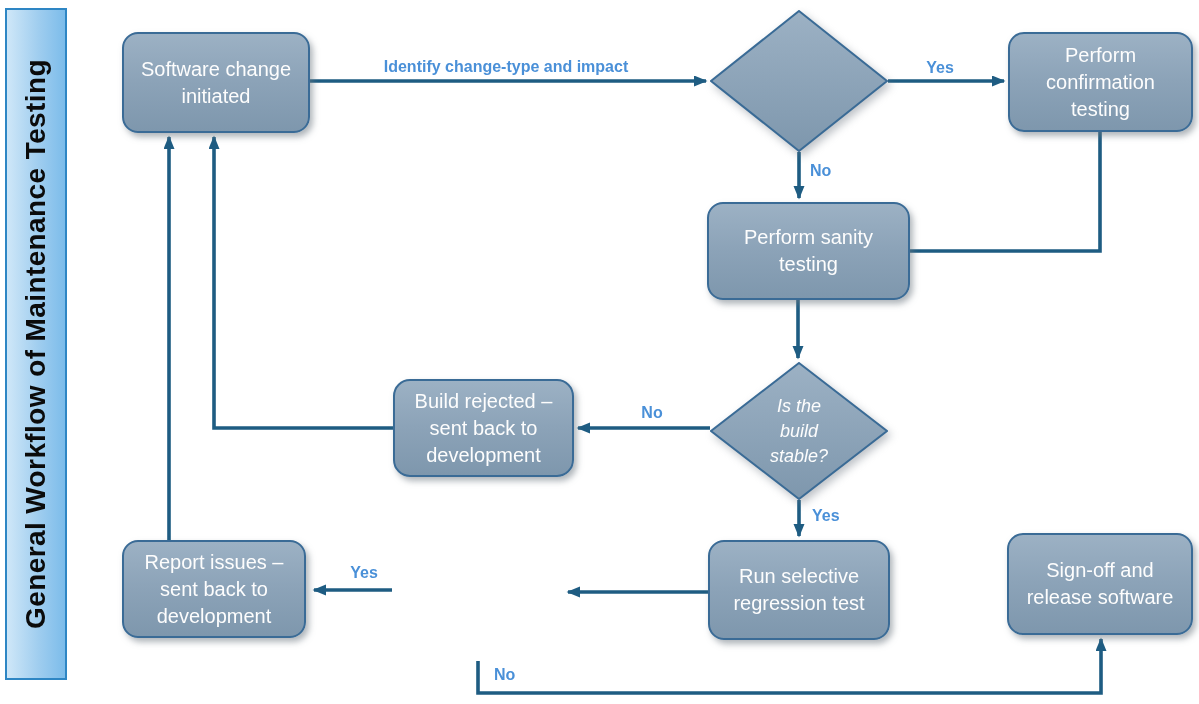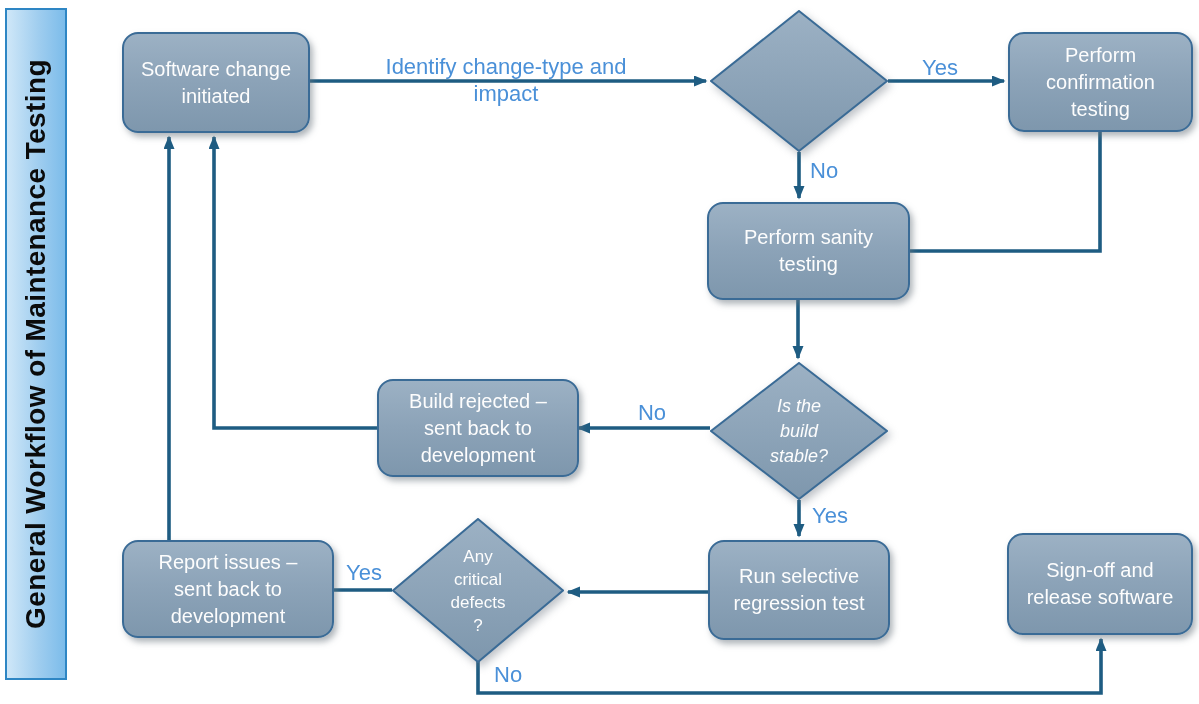--- a/index.html
+++ b/index.html
@@ -75,22 +75,22 @@
     color: var(--node-text);
     font-size: 18px;
     line-height: 25px;
     text-align: center;
   }
 
   
   .edge-label {
     position: absolute;
     color: var(--edge-label);
-    font-weight: normal;
-    font-size: 22px;
+    font-weight: bold;
+    font-size: 16px;
     line-height: 27px;
     text-align: center;
     white-space: nowrap;
   }
 </style>
 </head>
 <body>
 
 <div class="canvas">
 
@@ -123,29 +123,29 @@
   </div>
 
   <div class="node" style="left:1008px; top:32px; width:185px; height:100px;">
     <span>Perform confirmation testing</span>
   </div>
 
   <div class="node" style="left:707px; top:202px; width:203px; height:98px;">
     <span>Perform sanity testing</span>
   </div>
 
-  <div class="node" style="left:377px; top:379px; width:202px; height:98px;">
+  <div class="node" style="left:393px; top:379px; width:181px; height:98px;border-radius:17px;">
     <span>Build rejected – sent back to development</span>
   </div>
 
   <div class="node" style="left:708px; top:540px; width:182px; height:100px;">
     <span>Run selective regression test</span>
   </div>
 
-  <div class="node" style="left:122px; top:540px; width:212px; height:98px;">
+  <div class="node" style="left:122px; top:540px; width:184px; height:98px;">
     <span>Report issues – sent back to development</span>
   </div>
 
   <div class="node" style="left:1007px; top:533px; width:186px; height:102px;">
     <span>Sign-off and release software</span>
   </div>
 
   <div class="diamond" style="left:710px; top:10px; width:178px; height:142px;">
     <svg viewBox="0 0 178 142">
       <defs>
@@ -164,32 +164,20 @@
         <linearGradient id="dg2" x1="0" y1="0" x2="0" y2="1">
           <stop class="d-stop-top" offset="0"></stop>
           <stop class="d-stop-bot" offset="1"></stop>
         </linearGradient>
       </defs>
       <polygon points="89,1 177,69 89,137 1,69" fill="url(#dg2)"></polygon>
     </svg>
     <span class="diamond-label" style="max-width:78px;font-style:italic;">Is the build stable?</span>
   </div>
 
-  <div class="diamond" style="left:392px; top:518px; width:172px; height:145px;">
-    <svg viewBox="0 0 172 145">
-      <defs>
-        <linearGradient id="dg3" x1="0" y1="0" x2="0" y2="1">
-          <stop class="d-stop-top" offset="0"></stop>
-          <stop class="d-stop-bot" offset="1"></stop>
-        </linearGradient>
-      </defs>
-      <polygon points="86,1 171,72.5 86,144 1,72.5" fill="url(#dg3)"></polygon>
-    </svg>
-    <span class="diamond-label" style="max-width:64px; font-size:17px; line-height:23px;">Any critical defects ?</span>
-  </div>
 
   <div class="edge-label" style="left:366px; top:53px; width:280px; white-space:normal;">Identify change-type and impact</div>
 
   <div class="edge-label" style="left:912px; top:54px; width:56px;">Yes</div>
 
   <div class="edge-label" style="left:810px; top:157px;">No</div>
 
   <div class="edge-label" style="left:622px; top:399px; width:60px;">No</div>
 
   <div class="edge-label" style="left:812px; top:502px;">Yes</div>

